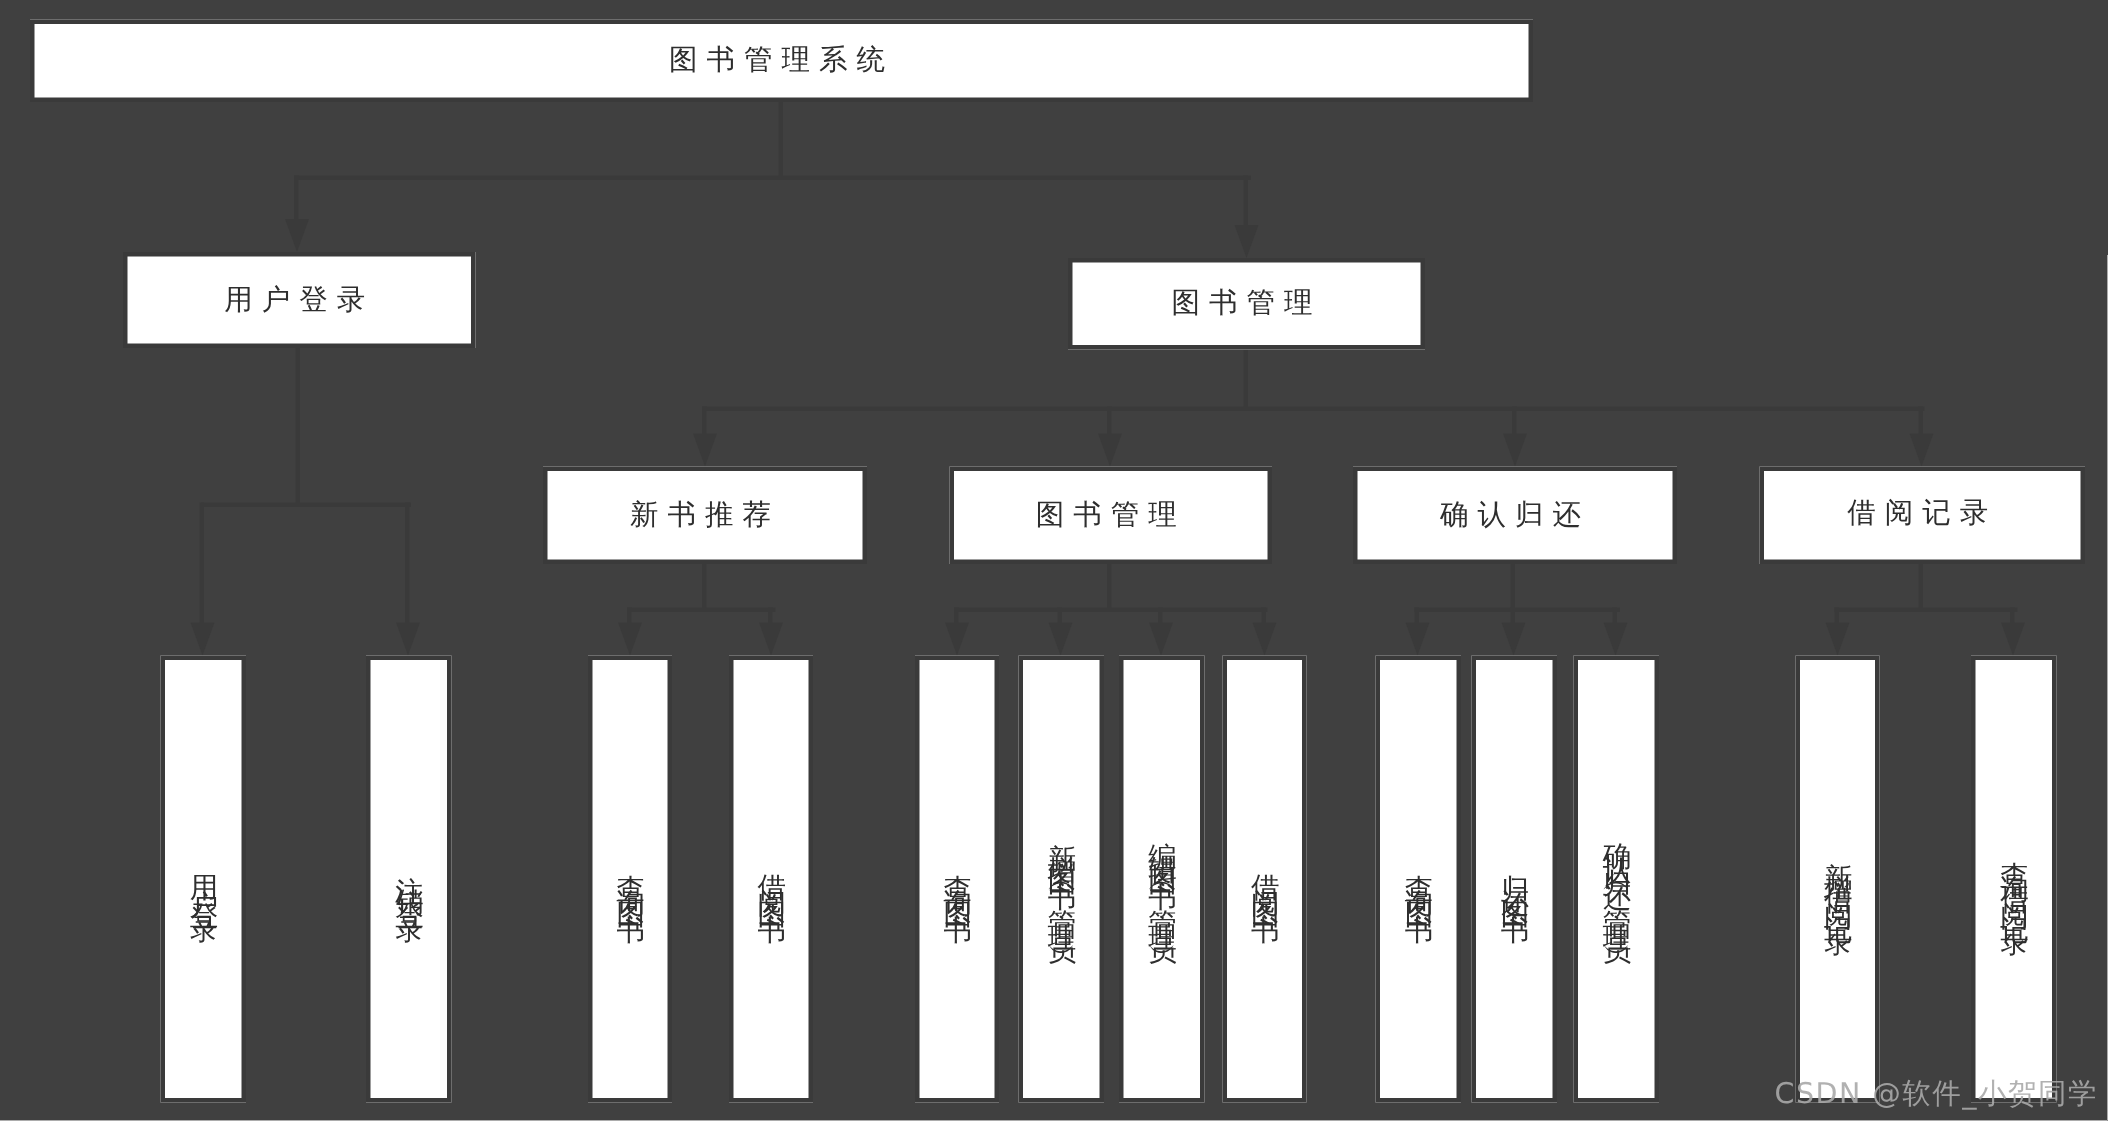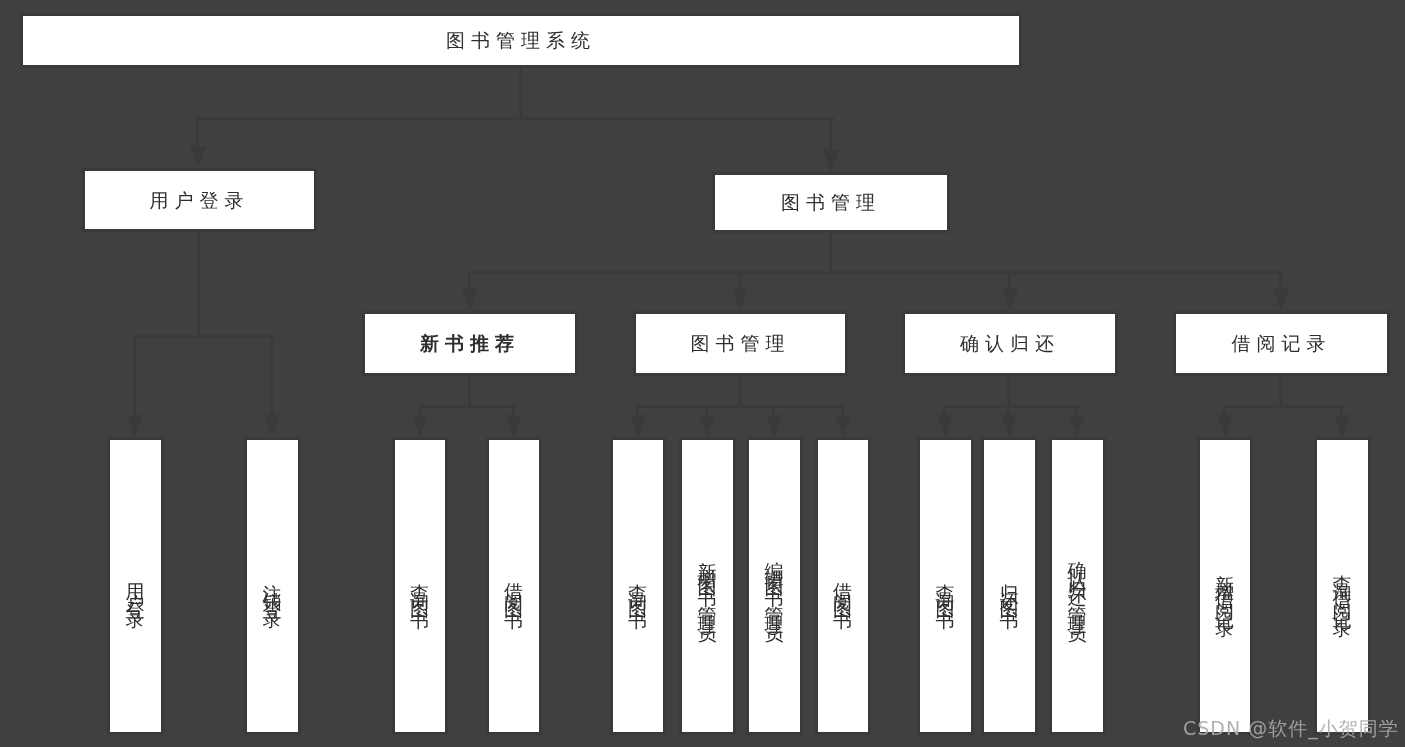--- a/index.html
+++ b/index.html
@@ -91,24 +91,24 @@
   <div class="v" style="left:1223px;top:405px;height:12px;"></div>
   <div class="arrow" style="left:1217px;top:415px;"></div>
   <div class="v" style="left:1340px;top:405px;height:12px;"></div>
   <div class="arrow" style="left:1334px;top:415px;"></div>
 
   <div class="node" style="left:20px;top:13px;width:1002px;height:55px;">图书管理系统</div>
 
   <div class="node" style="left:82px;top:168px;width:235px;height:64px;">用户登录</div>
   <div class="node" style="left:712px;top:172px;width:238px;height:61px;">图书管理</div>
 
-  <div class="node" style="left:362px;top:311px;width:216px;height:65px;font-weight:bold;">新书推荐</div>
+  <div class="node" style="left:362px;top:311px;width:216px;height:65px;">新书推荐</div>
   <div class="node" style="left:633px;top:311px;width:215px;height:65px;">图书管理</div>
   <div class="node" style="left:902px;top:311px;width:216px;height:65px;">确认归还</div>
-  <div class="node" style="left:1173px;top:311px;width:217px;height:65px;">借阅记录</div>
+  <div class="node" style="left:1173px;top:311px;width:217px;height:65px;font-family:Liberation Mono, monospace;">借阅记录</div>
 
   <div class="node leaf" style="left:107px;top:437px;width:57px;height:298px;">用户登录</div>
   <div class="node leaf" style="left:244px;top:437px;width:57px;height:298px;">注销登录</div>
 
   <div class="node leaf" style="left:392px;top:437px;width:56px;height:298px;">查询图书</div>
   <div class="node leaf" style="left:486px;top:437px;width:56px;height:298px;">借阅图书</div>
 
   <div class="node leaf" style="left:610px;top:437px;width:56px;height:298px;">查询图书</div>
   <div class="node leaf" style="left:679px;top:437px;width:57px;height:298px;">新增图书（管理员）</div>
   <div class="node leaf" style="left:746px;top:437px;width:57px;height:298px;">编辑图书（管理员）</div>

